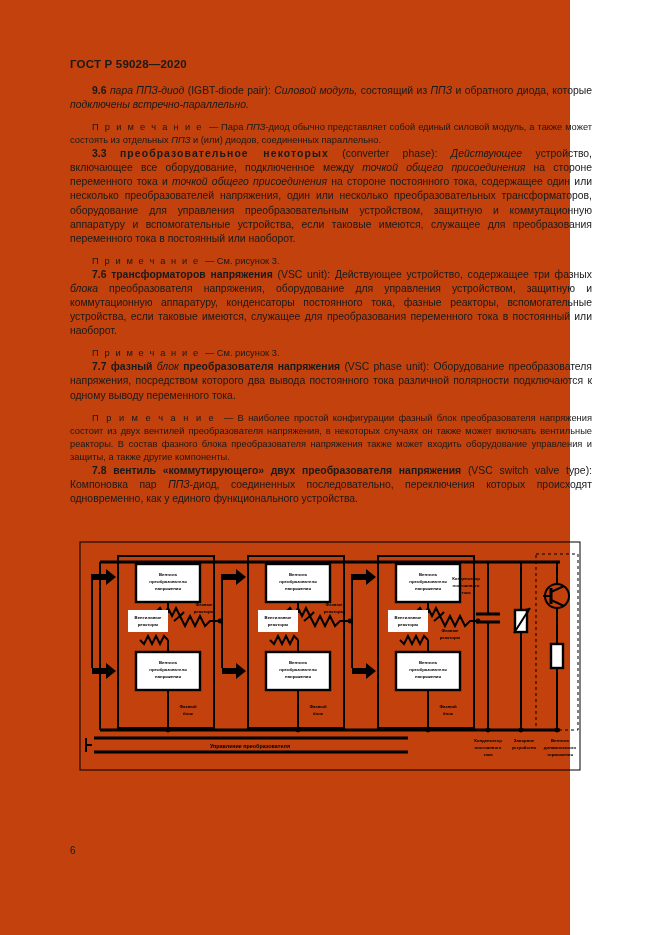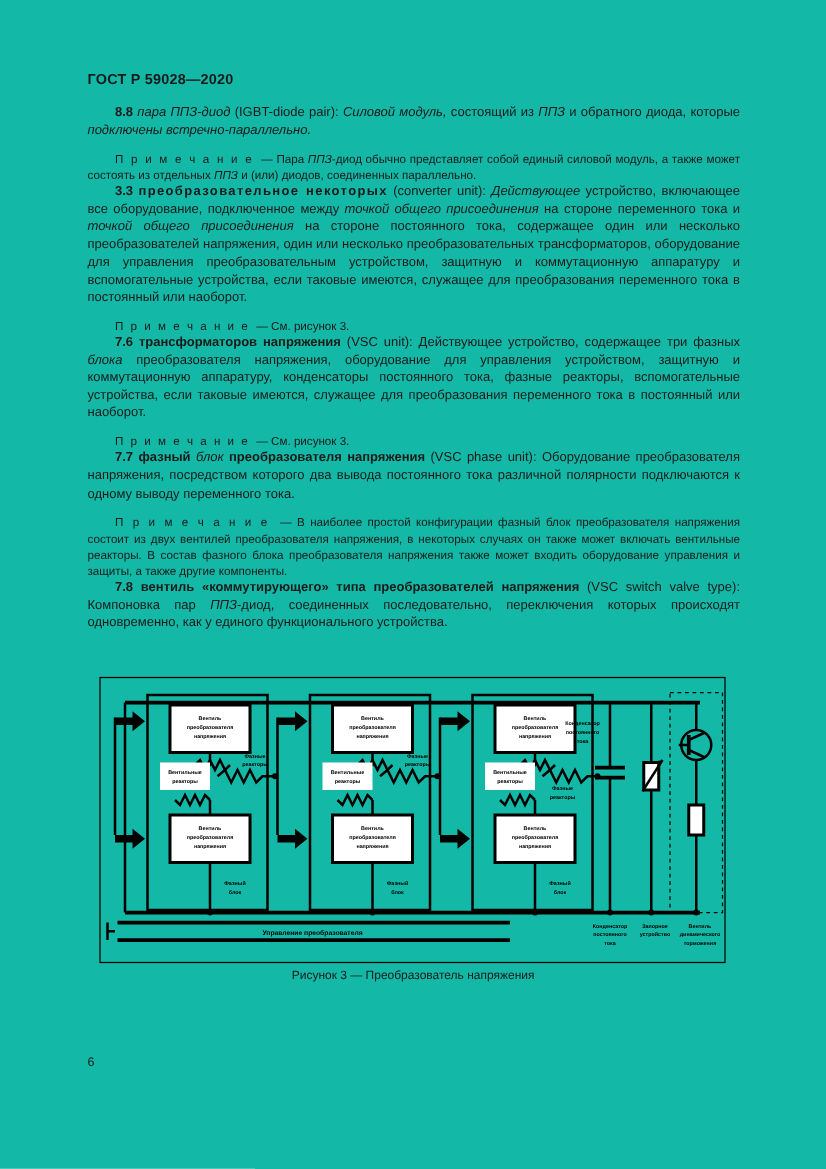--- a/index.html
+++ b/index.html
@@ -10,23 +10,23 @@
   body {
     width: 661px;
     height: 935px;
     font-family: "Liberation Sans", sans-serif;
     color: #1a1a1a;
     position: relative;
     overflow: hidden;
   }
   .page {
     position: relative;
-    width: 661px;
+    width: 570px;
     height: 935px;
-    background: #14b8a6;
+    background: #c2410c;
   }
   .header {
     position: absolute;
     top: 58px;
     left: 70px;
     font-size: 11.5px;
     font-weight: bold;
     letter-spacing: 0.2px;
   }
   .content {
@@ -84,34 +84,34 @@
 </head>
 <body>
 
 <div class="page">
 
   <div class="header">ГОСТ Р 59028—2020</div>
 
   <div class="content">
 
     <p class="body">
-      <span class="ind"></span><b>8.8</b>
+      <span class="ind"></span><b>9.6</b>
       <b class="bi">пара ППЗ-диод</b>
       <span>(IGBT-diode pair):</span>
       <i>Силовой модуль,</i> состоящий из <i>ППЗ</i> и обратного диода, которые <i>подключены встречно-параллельно.</i>
     </p>
     <p class="note">
       <span class="ind"></span><span class="noteword">П р и м е ч а н и е</span>
       &nbsp;— Пара <i>ППЗ</i>-диод обычно представляет собой единый силовой модуль, а также может состоять из отдельных <i>ППЗ</i> и (или) диодов, соединенных параллельно.
     </p>
 
     <p class="body">
       <span class="ind"></span><b>3.3</b>
       <b class="spaced">преобразовательное некоторых</b>
-      <span>(converter unit):</span>
+      <span>(converter phase):</span>
       <i>Действующее</i> устройство, включающее все оборудование, подключенное между <i>точкой общего присоединения</i> на стороне переменного тока и <i>точкой общего присоединения</i> на стороне постоянного тока, содержащее один или несколько преобразователей напряжения, один или несколько преобразовательных трансформаторов, оборудование для управления преобразовательным устройством, защитную и коммутационную аппаратуру и вспомогательные устройства, если таковые имеются, служащее для преобразования переменного тока в постоянный или наоборот.
     </p>
     <p class="note">
       <span class="ind"></span><span class="noteword">П р и м е ч а н и е</span>
       &nbsp;<span>— См. рисунок 3.</span>
     </p>
 
     <p class="body">
       <span class="ind"></span><b>7.6</b>
       <b>трансформаторов напряжения</b>
@@ -129,21 +129,21 @@
       <span>(VSC phase unit):</span>
       Оборудование преобразователя напряжения, посредством которого два вывода постоянного тока различной полярности подключаются к одному выводу переменного тока.
     </p>
     <p class="note">
       <span class="ind"></span><span class="noteword">П р и м е ч а н и е</span>
       &nbsp;<span>— В наиболее простой конфигурации фазный блок преобразователя напряжения состоит из двух вентилей преобразователя напряжения, в некоторых случаях он также может включать вентильные реакторы. В состав фазного блока преобразователя напряжения также может входить оборудование управления и защиты, а также другие компоненты.</span>
     </p>
 
     <p class="body">
       <span class="ind"></span><b>7.8</b>
-      <b>вентиль «коммутирующего» типа преобразователей напряжения</b>
+      <b>вентиль «коммутирующего» двух преобразователя напряжения</b>
       <span>(VSC switch valve type):</span>
       Компоновка пар <i>ППЗ</i>-диод, соединенных последовательно, переключения которых происходят одновременно, как у единого функционального устройства.
     </p>
 
   </div>
 
   <div class="figure-wrap">
     <svg width="504" height="232" viewBox="0 0 504 232" xmlns="http://www.w3.org/2000/svg">
       <style>
         .ln { stroke:#000; fill:none; }
@@ -333,17 +333,16 @@
         <text class="lbl" x="446" y="209">устройство</text>
 
         <text class="lbl" x="482" y="202">Вентиль</text>
         <text class="lbl" x="482" y="209">динамического</text>
         <text class="lbl" x="482" y="216">торможения</text>
       </g>
 
     </svg>
   </div>
 
-  <div class="fig-caption">Рисунок 3 — Преобразователь напряжения</div>
 
   <div class="page-number">6</div>
 
 </div>
 
 </body></html>

